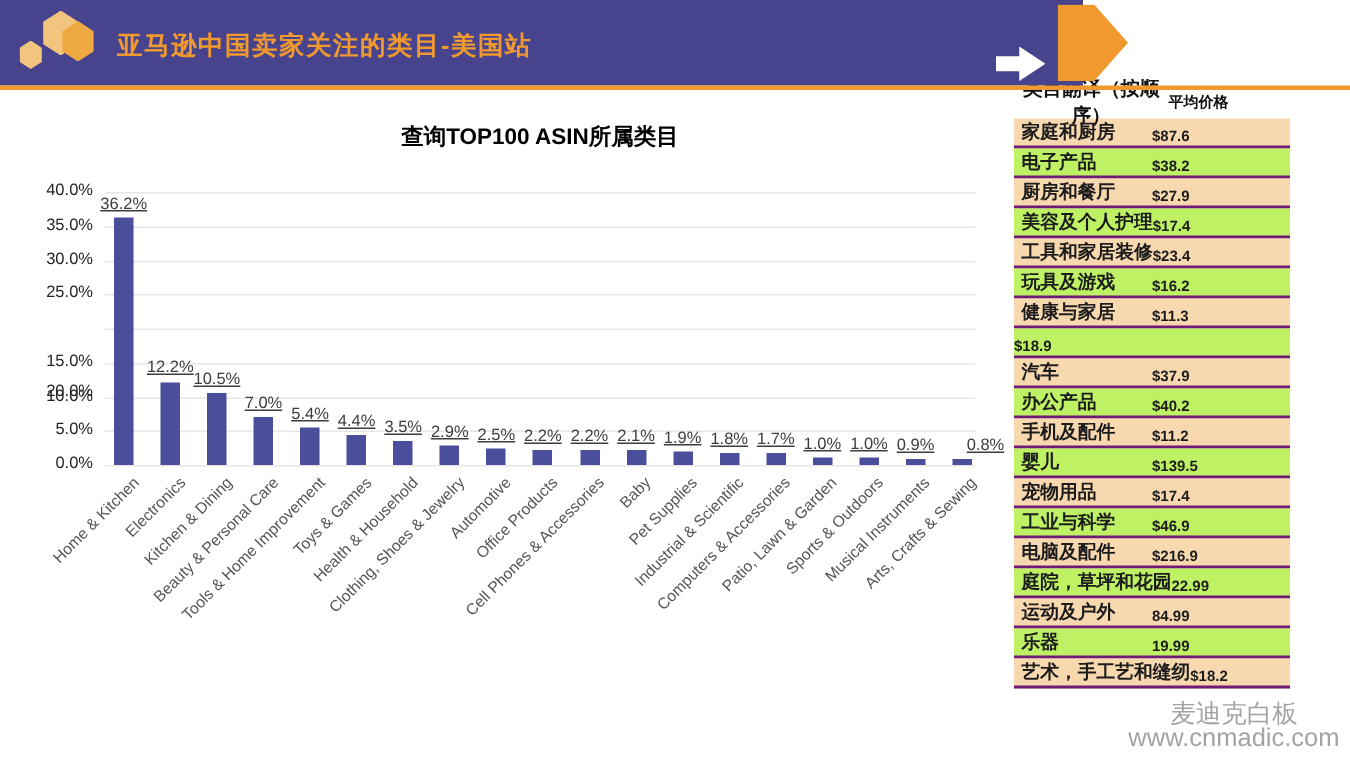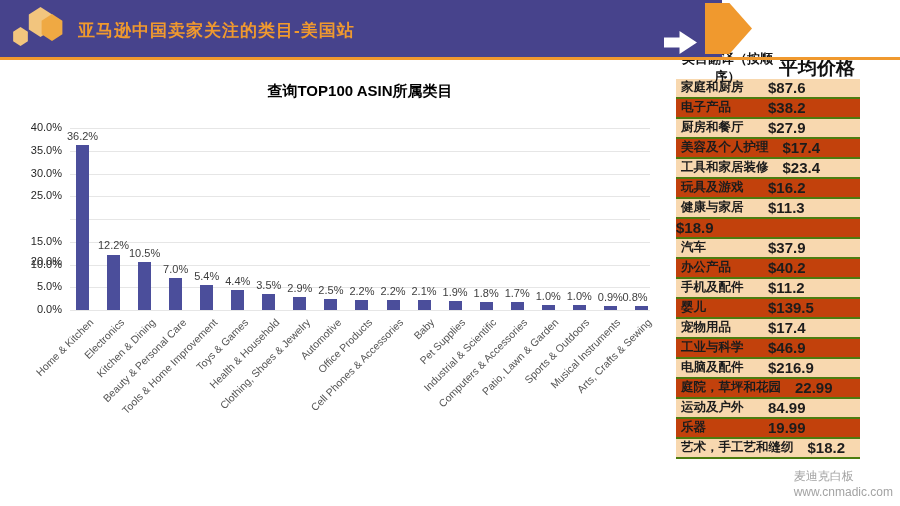--- a/index.html
+++ b/index.html
@@ -20,37 +20,37 @@
   .arrow-white { position: absolute; left: 664px; top: 31px; width: 33px; height: 23px; background: #ffffff;
        clip-path: polygon(0% 28%, 47% 28%, 47% 0%, 100% 50%, 47% 100%, 47% 72%, 0% 72%); z-index: 4; }
 
   
   .chart-title { position: absolute; left: 70px; top: 82px; width: 580px; text-align: center;
        font-size: 15px; font-weight: bold; color: #000000; }
   #plot { position: absolute; left: 70px; top: 128px; width: 580px; height: 182px; }
   .gridline { position: absolute; left: 0; width: 100%; height: 1px; background: #E6E6E6; }
   .ylabel { position: absolute; left: 0; width: 62px; text-align: right; font-size: 11px; color: #262626; }
   .bar { position: absolute; bottom: 0; width: 13px; background: #4B4E9B; }
-  .bar-label { position: absolute; width: 44px; text-align: center; font-size: 11px; color: #3d3d3d; white-space: nowrap; }
+  .bar-label { position: absolute; width: 44px; text-align: center; font-size: 11px; color: #3d3d3d; white-space: nowrap; text-decoration: underline; }
   .xlabel { position: absolute; top: 316px; font-size: 10.5px; color: #555555; white-space: nowrap;
        transform: translateX(-100%) rotate(-45deg); transform-origin: 100% 0%; }
 
   
   #price-table { position: absolute; left: 676px; top: 58px; width: 184px; }
   .t-header { display: flex; height: 21px; align-items: center; background: #ffffff; border-bottom: 2px solid #ffffff; }
   .t-header .t-name { flex: 1 1 auto; text-align: center; font-size: 13px; font-weight: bold; color: #111111; }
-  .t-header .t-price { width: 92px; text-align: left; font-size: 19px; font-weight: bold; color: #111111; }
-  .t-row { display: flex; height: 20px; align-items: flex-start; border-bottom: 2px solid #4d7c0f; gap: 14px; }
+  .t-header .t-price { width: 92px; text-align: left; font-size: 10px; font-weight: bold; color: #111111; }
+  .t-row { display: flex; height: 20px; align-items: flex-end; border-bottom: 2px solid #701a75; }
   .t-row.odd  { background: #F8D8AF; }
-  .t-row.even { background: #c2410c; }
+  .t-row.even { background: #bef264; }
   .t-row .t-name { flex: 1 1 auto; padding-left: 5px; font-size: 12.5px; font-weight: 600; color: #1c1c1c; white-space: nowrap; }
-  .t-row .t-price { width: 92px; font-size: 15px; font-weight: 600; color: #1c1c1c; }
-
-  
-  .footer { position: absolute; right: 7px; bottom: 6px; text-align: left; color: #A3A3A3; font-size: 12px; line-height: 16px; margin-top: 36px; }
+  .t-row .t-price { width: 92px; font-size: 10px; font-weight: 600; color: #1c1c1c; }
+
+  
+  .footer { position: absolute; right: 7px; bottom: 6px; text-align: center; color: #A3A3A3; font-size: 17px; line-height: 16px; margin-top: 36px; }
 </style>
 </head>
 <body>
 
 <div id="page">
 
   <div class="header-band"></div>
   <div class="header-underline"></div>
   <div class="hex hex-small"></div>
   <div class="hex hex-big"></div>
@@ -111,21 +111,21 @@
       <div class="bar-label" style="left: 394.15px; top: 158.81px; text-align: center;">1.8%</div>
       <div class="bar" style="left: 440.7px; height: 7.735px; background: rgb(75, 78, 155);"></div>
       <div class="bar-label" style="left: 425.2px; top: 159.265px;">1.7%</div>
       <div class="bar" style="left: 471.75px; height: 4.55px; background: rgb(75, 78, 155);"></div>
       <div class="bar-label" style="left: 456.25px; top: 162.45px;">1.0%</div>
       <div class="bar" style="left: 502.8px; height: 4.55px; background: rgb(75, 78, 155);"></div>
       <div class="bar-label" style="left: 487.3px; top: 162.45px;">1.0%</div>
       <div class="bar" style="left: 533.85px; height: 4.095px; background: rgb(75, 78, 155);"></div>
       <div class="bar-label" style="left: 518.35px; top: 162.905px;">0.9%</div>
       <div class="bar" style="left: 564.9px; height: 3.64px; background: rgb(75, 78, 155);"></div>
-      <div class="bar-label" style="left: 543px; top: 163.36px;">0.8%</div>
+      <div class="bar-label" style="left: 565px; top: 163.36px;">0.8%</div>
     </div>
   <div id="xaxis">
       <span class="xlabel" style="left: 86.5px;">Home &amp; Kitchen</span>
       <span class="xlabel" style="left: 117.55px;">Electronics</span>
       <span class="xlabel" style="left: 148.6px;">Kitchen &amp; Dining</span>
       <span class="xlabel" style="left: 179.65px;">Beauty &amp; Personal Care</span>
       <span class="xlabel" style="left: 210.7px;">Tools &amp; Home Improvement</span>
       <span class="xlabel" style="left: 241.75px;">Toys &amp; Games</span>
       <span class="xlabel" style="left: 272.8px;">Health &amp; Household</span>
       <span class="xlabel" style="left: 303.85px;">Clothing, Shoes &amp; Jewelry</span>

